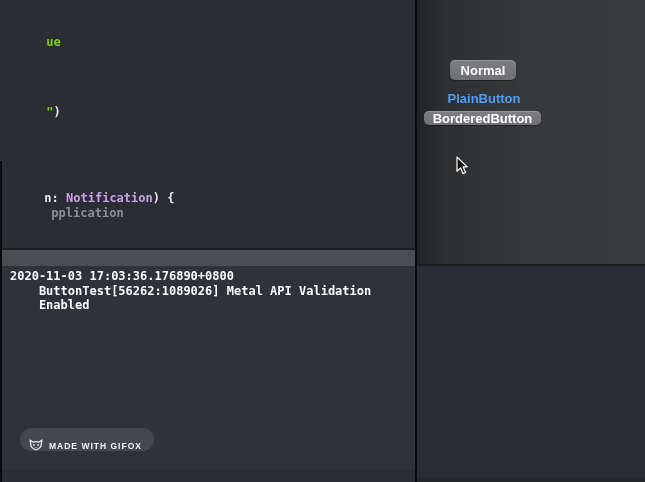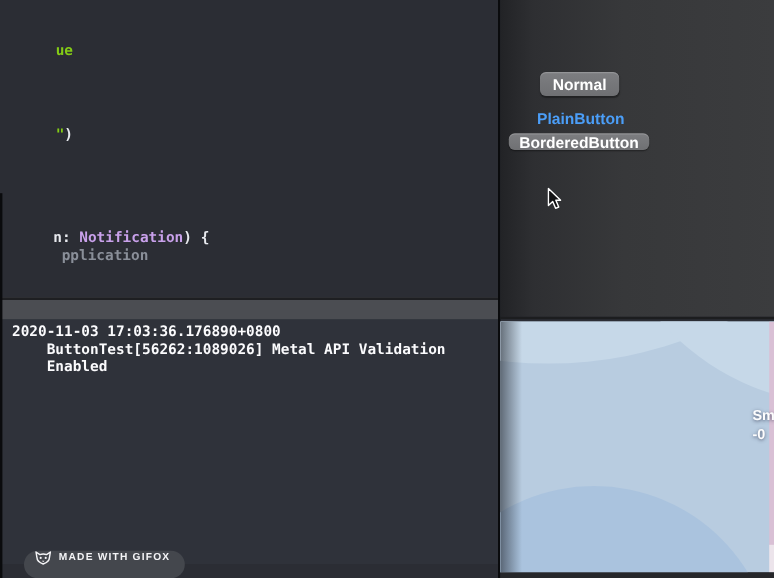--- a/index.html
+++ b/index.html
@@ -16,21 +16,21 @@
 
   
   .debugbar { position:absolute; left:0; top:248px; width:415px; height:30px; background:#4b4d52;
               border-top:2px solid #1e1f22; border-bottom:2px solid #1f2024; }
 
   
   .console { position:absolute; left:0; top:266px; width:415px; height:204px; background:#2f323a; }
   .log { position:absolute; left:10px; top:3px; font-family:"DejaVu Sans Mono", monospace;
          font-size:12px; font-weight:700; line-height:14.6px; color:#fbfbfd; white-space:pre; }
   .gifox { position:absolute; left:20px; top:162px; height:23px; border-radius:12px; background:#44474d;
-           display:flex; align-items:flex-start; gap:6px; padding:0 12px 0 9px;margin-top:31px; }
+           display:flex; align-items:flex-end; gap:6px; padding:0 12px 0 9px; }
   .gifox svg { display:block; }
   .gifox-label { color:#f4f4f6; font-size:8.5px; font-weight:700; letter-spacing:1px; white-space:nowrap; }
 
   
   .vdivider { position:absolute; left:415px; top:0; width:2px; height:482px; background:#0a0b0d; }
 
   
   .app-window { position:absolute; left:417px; top:0; width:228px; height:266px;
                 background:linear-gradient(to right,#222326 0%,#2e2f32 12%,#37383a 45%,#3b3c3e 100%);
                 border-bottom:2px solid #1c1d1f; }
@@ -101,29 +101,17 @@
 
   <section class="app-window">
     <button class="btn push" style="left:33px;top:60px;width:66px;height:20px">Normal</button>
     <button class="btn link" style="left:29px;top:90px;width:76px;height:16px">PlainButton</button>
     <button class="btn push" style="left:7px;top:111px;width:117px;height:14px">BorderedButton</button>
     <svg class="cursor" style="left:39px;top:156px" width="12" height="20" viewBox="0 0 12 20">
       <path d="M1 1 L1 15.2 L4.6 11.9 L7 17.6 L9.6 16.5 L7.2 10.9 L11.2 10.9 Z" fill="#121214" stroke="#ffffff" stroke-width="1.2" stroke-linejoin="round"></path>
     </svg>
   </section>
 
-  <section class="bg-window">
-    <div class="arc arc-a"></div>
-    <div class="arc arc-b"></div>
-    <div class="arc circle-bottom"></div>
-    <div class="edge-shadow"></div>
-    <div class="pink-strip"></div>
-    <div class="pink-strip-light"></div>
-    <div class="overlay-text">
-      <div>Sm</div>
-      <div>-0</div>
-    </div>
-  </section>
 
   <div class="bottom-strip"></div>
   <div class="left-edge"></div>
 
 </div>
 
 </body></html>

